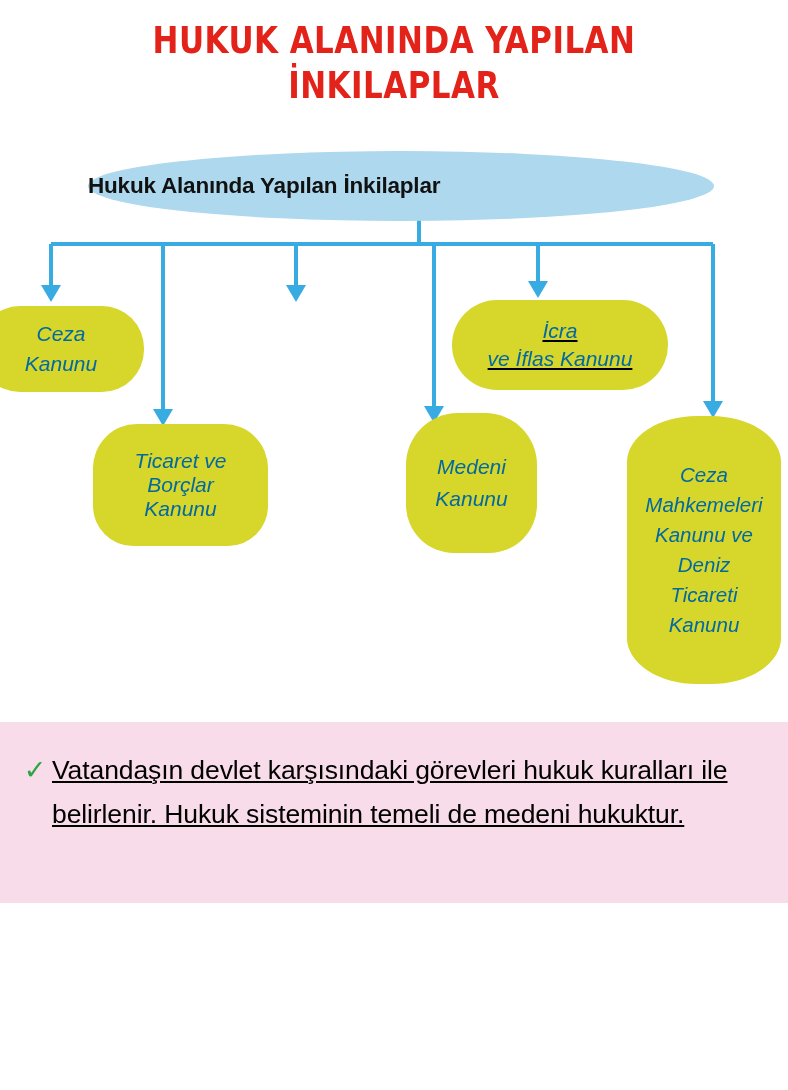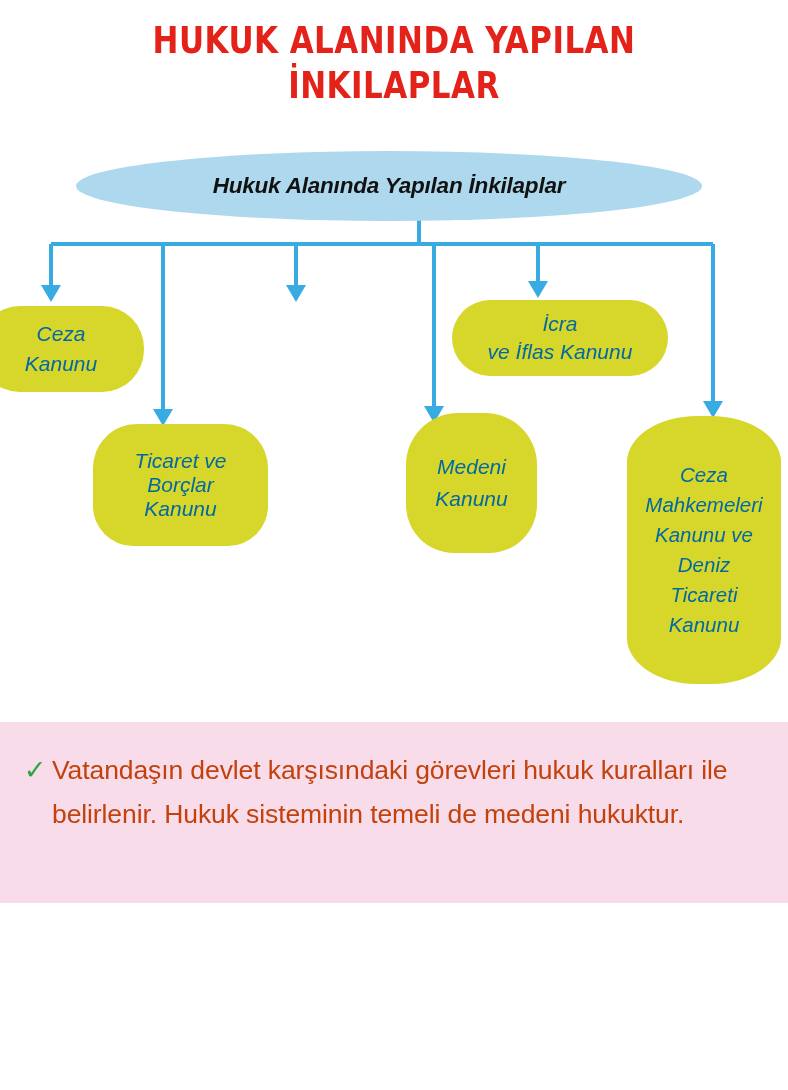--- a/index.html
+++ b/index.html
@@ -44,30 +44,29 @@
   }
   #connectors {
     position: absolute;
     left: 0; top: 0;
     width: 788px; height: 712px;
   }
 
   
   #root-node {
     position: absolute;
-    left: 76px;
+    left: 88px;
     top: 151px;
     width: 626px;
     height: 70px;
     background: #ADD8EE;
     border-radius: 50% / 50%;
     display: flex;
     align-items: center;
-    justify-content: center;
-    font-style: italic;
+    justify-content: flex-start;
   }
   #root-node .lbl {
     color: #111111;
     font-weight: bold;
     font-size: 22.5px;
     letter-spacing: -0.2px;
     white-space: nowrap;
   }
 
   
@@ -84,22 +83,22 @@
     font-style: italic;
     font-size: 21px;
     line-height: 25px;
     padding: 0 6px;
   }
 
   #leaf-ceza-kanunu      { left: -22px; top: 306px; width: 166px; height: 86px;
                            border-radius: 42px; }
   #leaf-idare-hukuku     { left: 206px; top: 304px; width: 202px; height: 86px;
                            border-radius: 48px; }
-  #leaf-icra-iflas       { left: 452px; top: 300px; width: 216px; height: 76px;
-                           border-radius: 48px; }
+  #leaf-icra-iflas       { left: 452px; top: 300px; width: 216px; height: 90px;
+                           border-radius: 48px; text-decoration: underline; }
 
   #leaf-ticaret-borclar  { left: 93px;  top: 424px; width: 175px; height: 122px;
                            border-radius: 44px 44px 40px 40px; }
   #leaf-medeni-kanunu    { left: 362px; top: 413px; width: 131px; height: 140px;
                            border-radius: 52px 52px 48px 48px; margin-left: 44px; }
   #leaf-ceza-mahkemeleri { left: 627px; top: 416px; width: 154px; height: 268px;
                            border-radius: 70px / 46px; }
   #leaf-ceza-mahkemeleri .lbl { font-size: 20.5px; line-height: 30px; }
   #leaf-ticaret-borclar .lbl  { line-height: 24px; }
   #leaf-medeni-kanunu .lbl    { line-height: 32px; }
@@ -123,24 +122,25 @@
   #note-check {
     flex: 0 0 auto;
     color: #29A643;
     font-size: 27px;
     line-height: 44px;
     width: 34px;
     text-align: center;
   }
   #note-text {
     flex: 1 1 auto;
-    color: #c2410c;
+    color: #000000;
     font-size: 26.5px;
     line-height: 44px;
     letter-spacing: -0.1px;
+    text-decoration: underline;
   }
 </style>
 </head>
 <body>
 
 <div id="title">
   <span class="tl">HUKUK ALANINDA YAPILAN</span>
   <span class="tl">İNKILAPLAR</span>
 </div>
 

